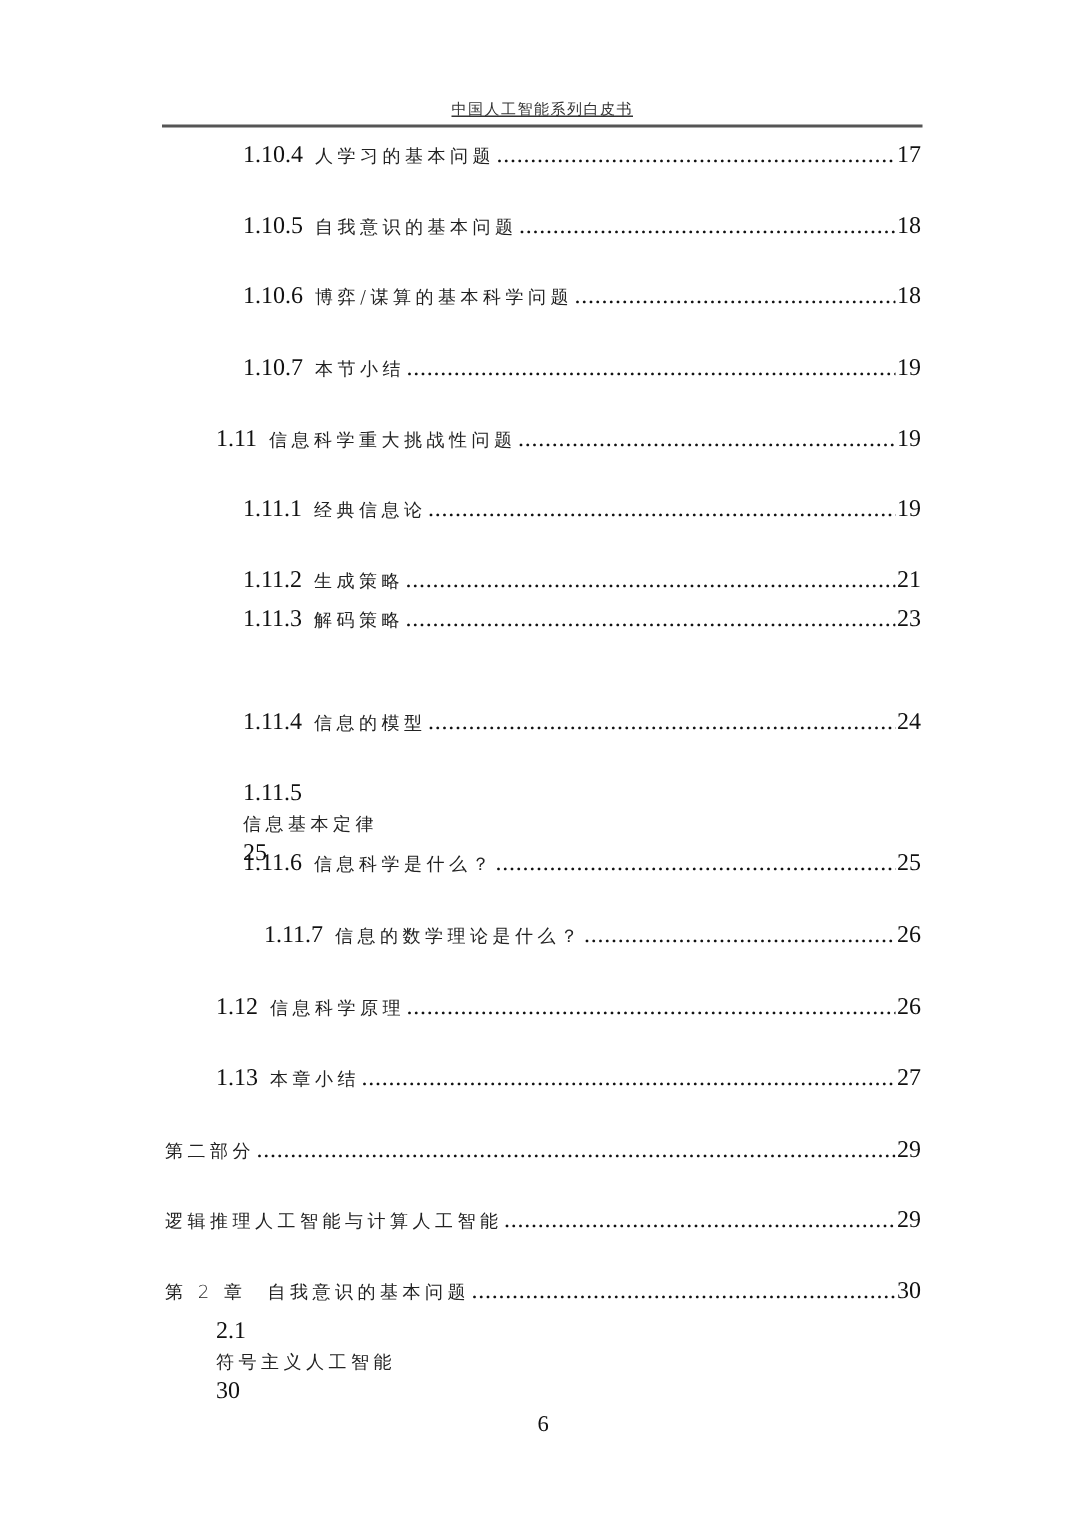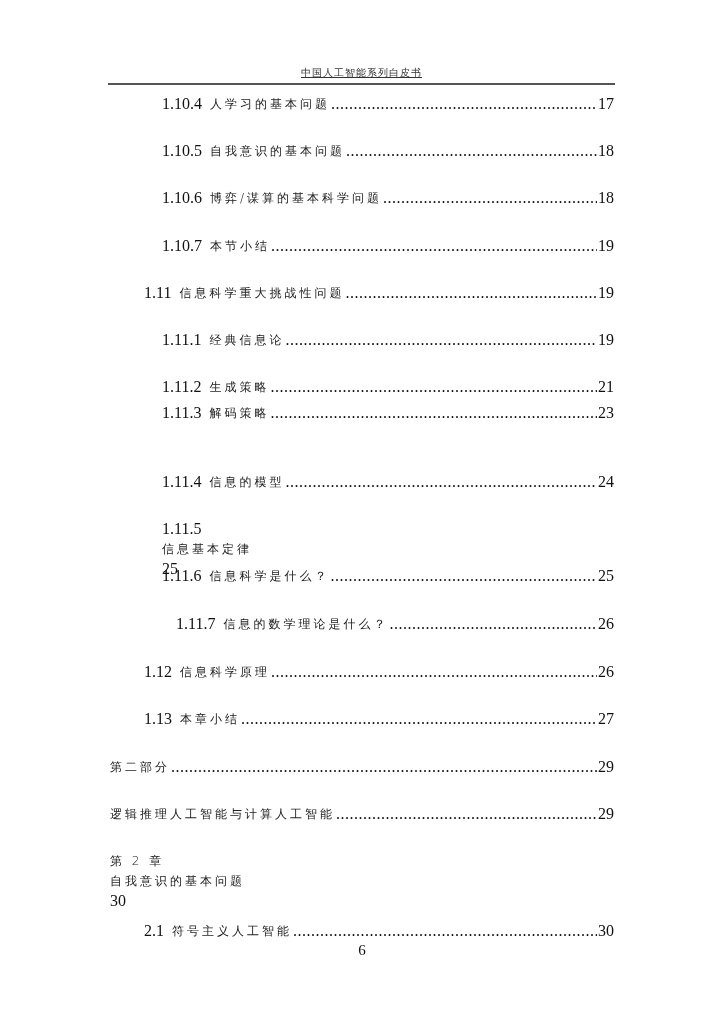--- a/index.html
+++ b/index.html
@@ -179,27 +179,27 @@
   <div class="toc-row" style="top:757px; left:110px;">
     <span class="toc-title">第二部分</span>
     <span class="toc-leader"></span>
     <span class="toc-page">29</span>
   </div>
   <div class="toc-row" style="top:804px; left:110px;">
     <span class="toc-title">逻辑推理人工智能与计算人工智能</span>
     <span class="toc-leader"></span>
     <span class="toc-page">29</span>
   </div>
-  <div class="toc-row" style="top:851px; left:110px;flex-direction:column;">
+  <div class="toc-row" style="top:851px; left:110px;">
     <span class="toc-num toc-title" style="margin-right:14px;">第 2 章</span>
     <span class="toc-title">自我意识的基本问题</span>
     <span class="toc-leader"></span>
     <span class="toc-page">30</span>
   </div>
-  <div class="toc-row" style="top:921px; left:144px;">
+  <div class="toc-row" style="top:878px; left:144px;flex-direction:column;">
     <span class="toc-num">2.1</span>
     <span class="toc-title">符号主义人工智能</span>
     <span class="toc-leader"></span>
     <span class="toc-page">30</span>
   </div>
 </div>
 
 <div class="page-number">6</div>
 
 </body></html>

